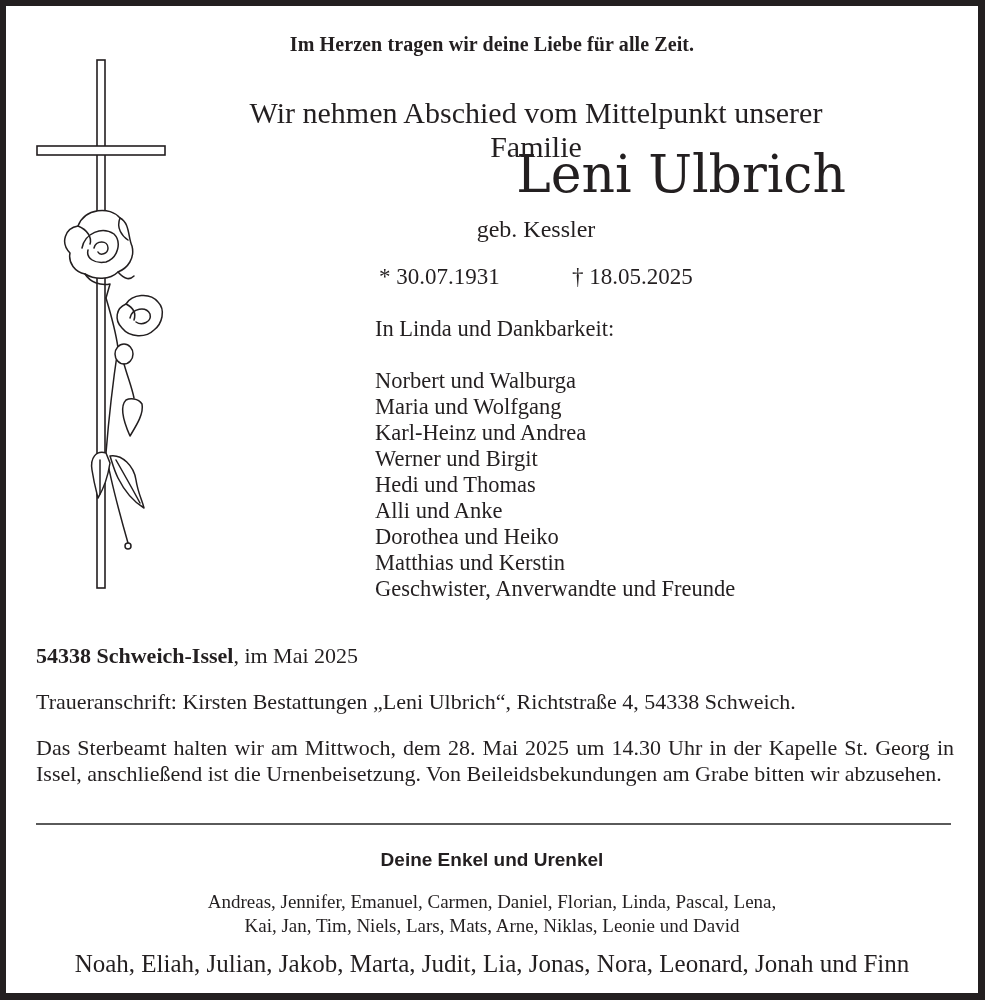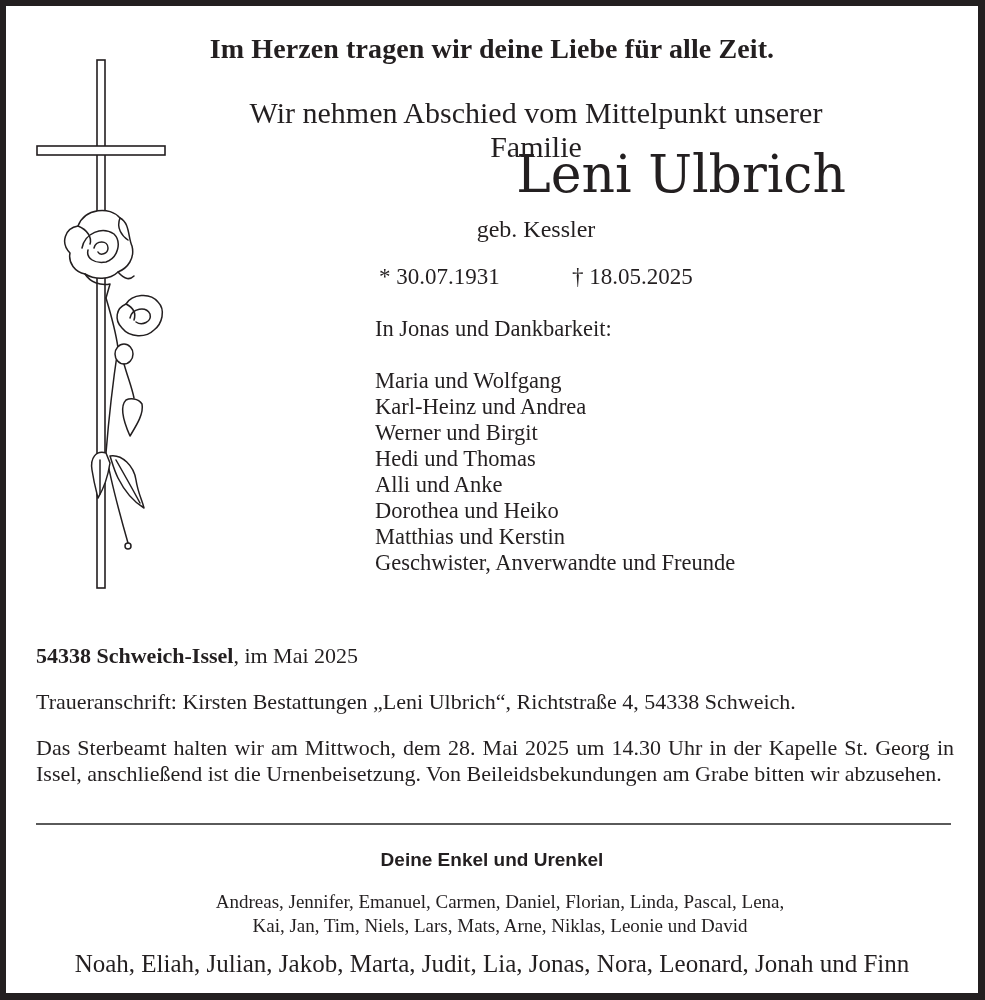--- a/index.html
+++ b/index.html
@@ -23,21 +23,21 @@
       height: 987px;
       background: #ffffff;
     }
     .abs { position: absolute; }
     .center-x { left: 0; width: 100%; text-align: center; }
 
     .motto {
       top: 27px;
       font-family: "Liberation Serif", serif;
       font-weight: bold;
-      font-size: 28px;
+      font-size: 20px;
       letter-spacing: 0.1px;
     }
     .farewell {
       left: 220px; width: 620px; text-align: center;
       top: 90px;
       font-family: "Liberation Serif", serif;
       font-size: 30px;
     }
     .name {
       left: 220px; width: 620px; text-align: right;
@@ -105,21 +105,20 @@
       top: 843px;
       font-family: Liberation Sans, sans-serif;
       font-weight: bold;
       font-size: 19px;
     }
     .grand-names-1 {
       top: 884px;
       font-family: "Liberation Serif", serif;
       font-size: 19px;
       line-height: 24px;
-      padding-left: 8px;
     }
     .grand-names-2 {
       top: 944px;
       font-family: "Liberation Serif", serif;
       font-size: 25px;
     }
     .emblem {
       left: 24px;
       top: 52px;
       width: 150px;
@@ -176,21 +175,22 @@
   <div class="abs farewell">Wir nehmen Abschied vom Mittelpunkt unserer Familie</div>
 
   <div class="abs name">Leni Ulbrich</div>
 
   <div class="abs maiden">geb. Kessler</div>
 
   <div class="abs dates date-birth">* 30.07.1931</div>
   <div class="abs dates date-death">† 18.05.2025</div>
 
   <div class="abs mourners">
-    <div class="intro">In Jonas und Dankbarkeit:</div>
+    <div class="intro">In Linda und Dankbarkeit:</div>
+    <div>Norbert und Walburga</div>
     <div>Maria und Wolfgang</div>
     <div>Karl-Heinz und Andrea</div>
     <div>Werner und Birgit</div>
     <div>Hedi und Thomas</div>
     <div>Alli und Anke</div>
     <div>Dorothea und Heiko</div>
     <div>Matthias und Kerstin</div>
     <div>Geschwister, Anverwandte und Freunde</div>
   </div>
 

